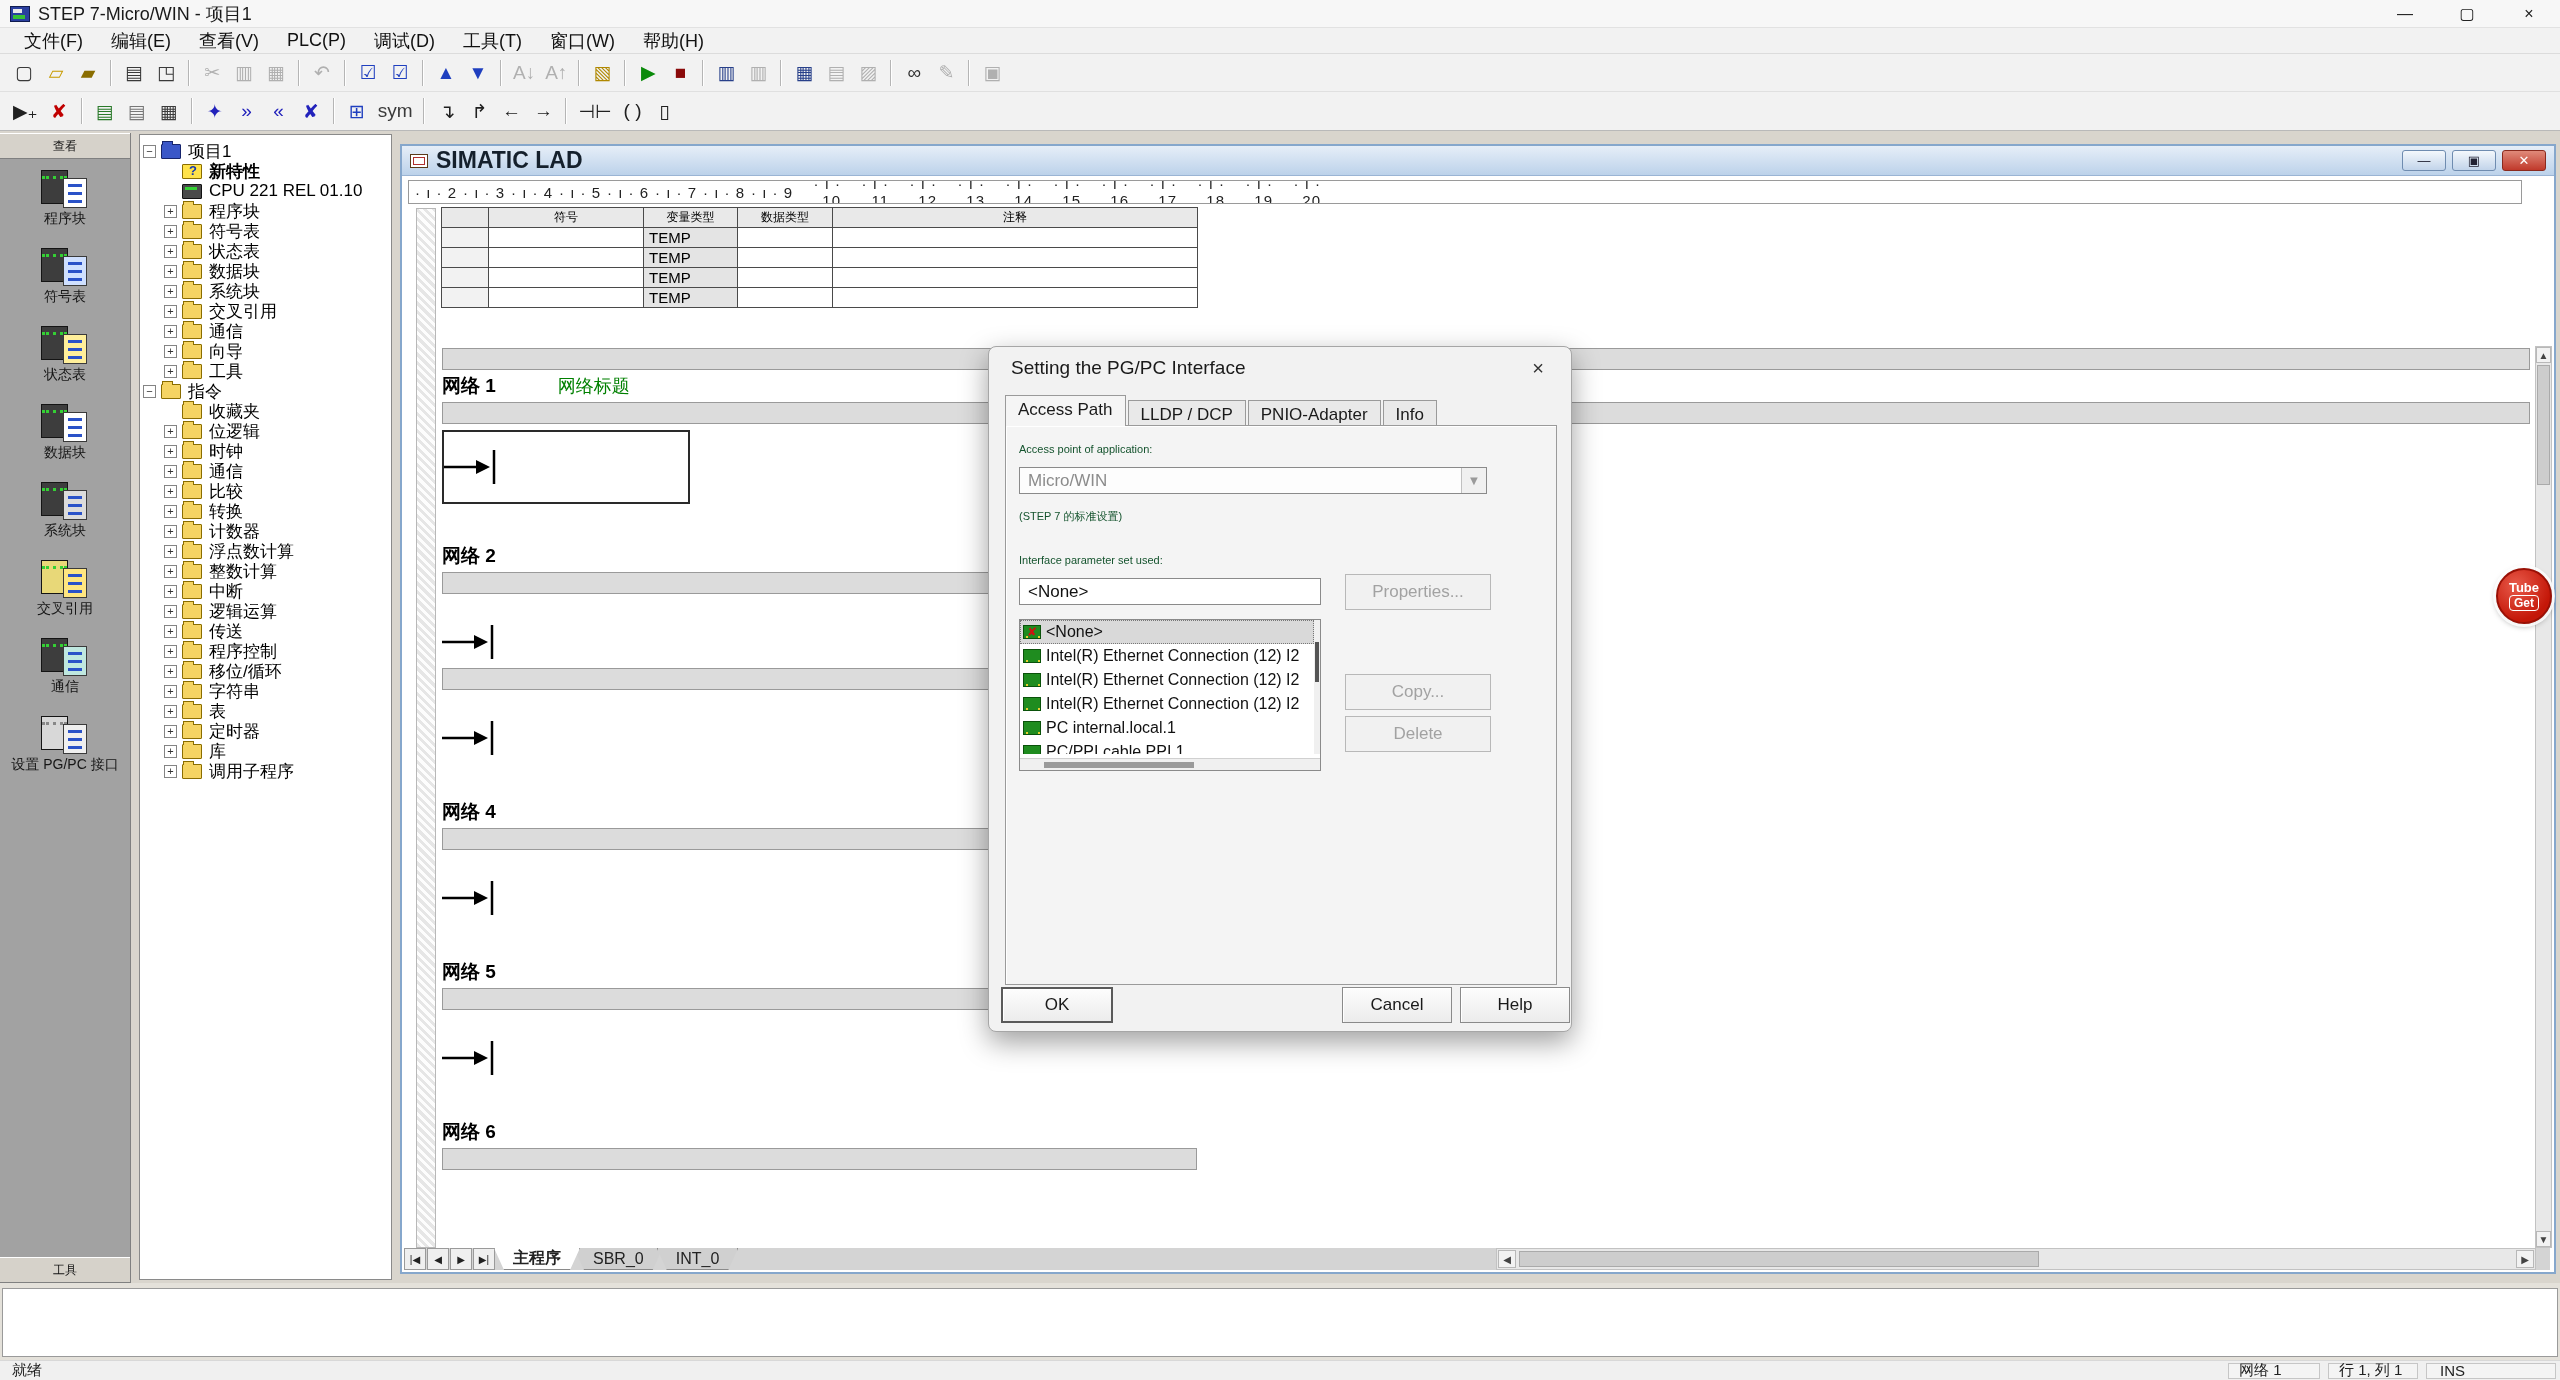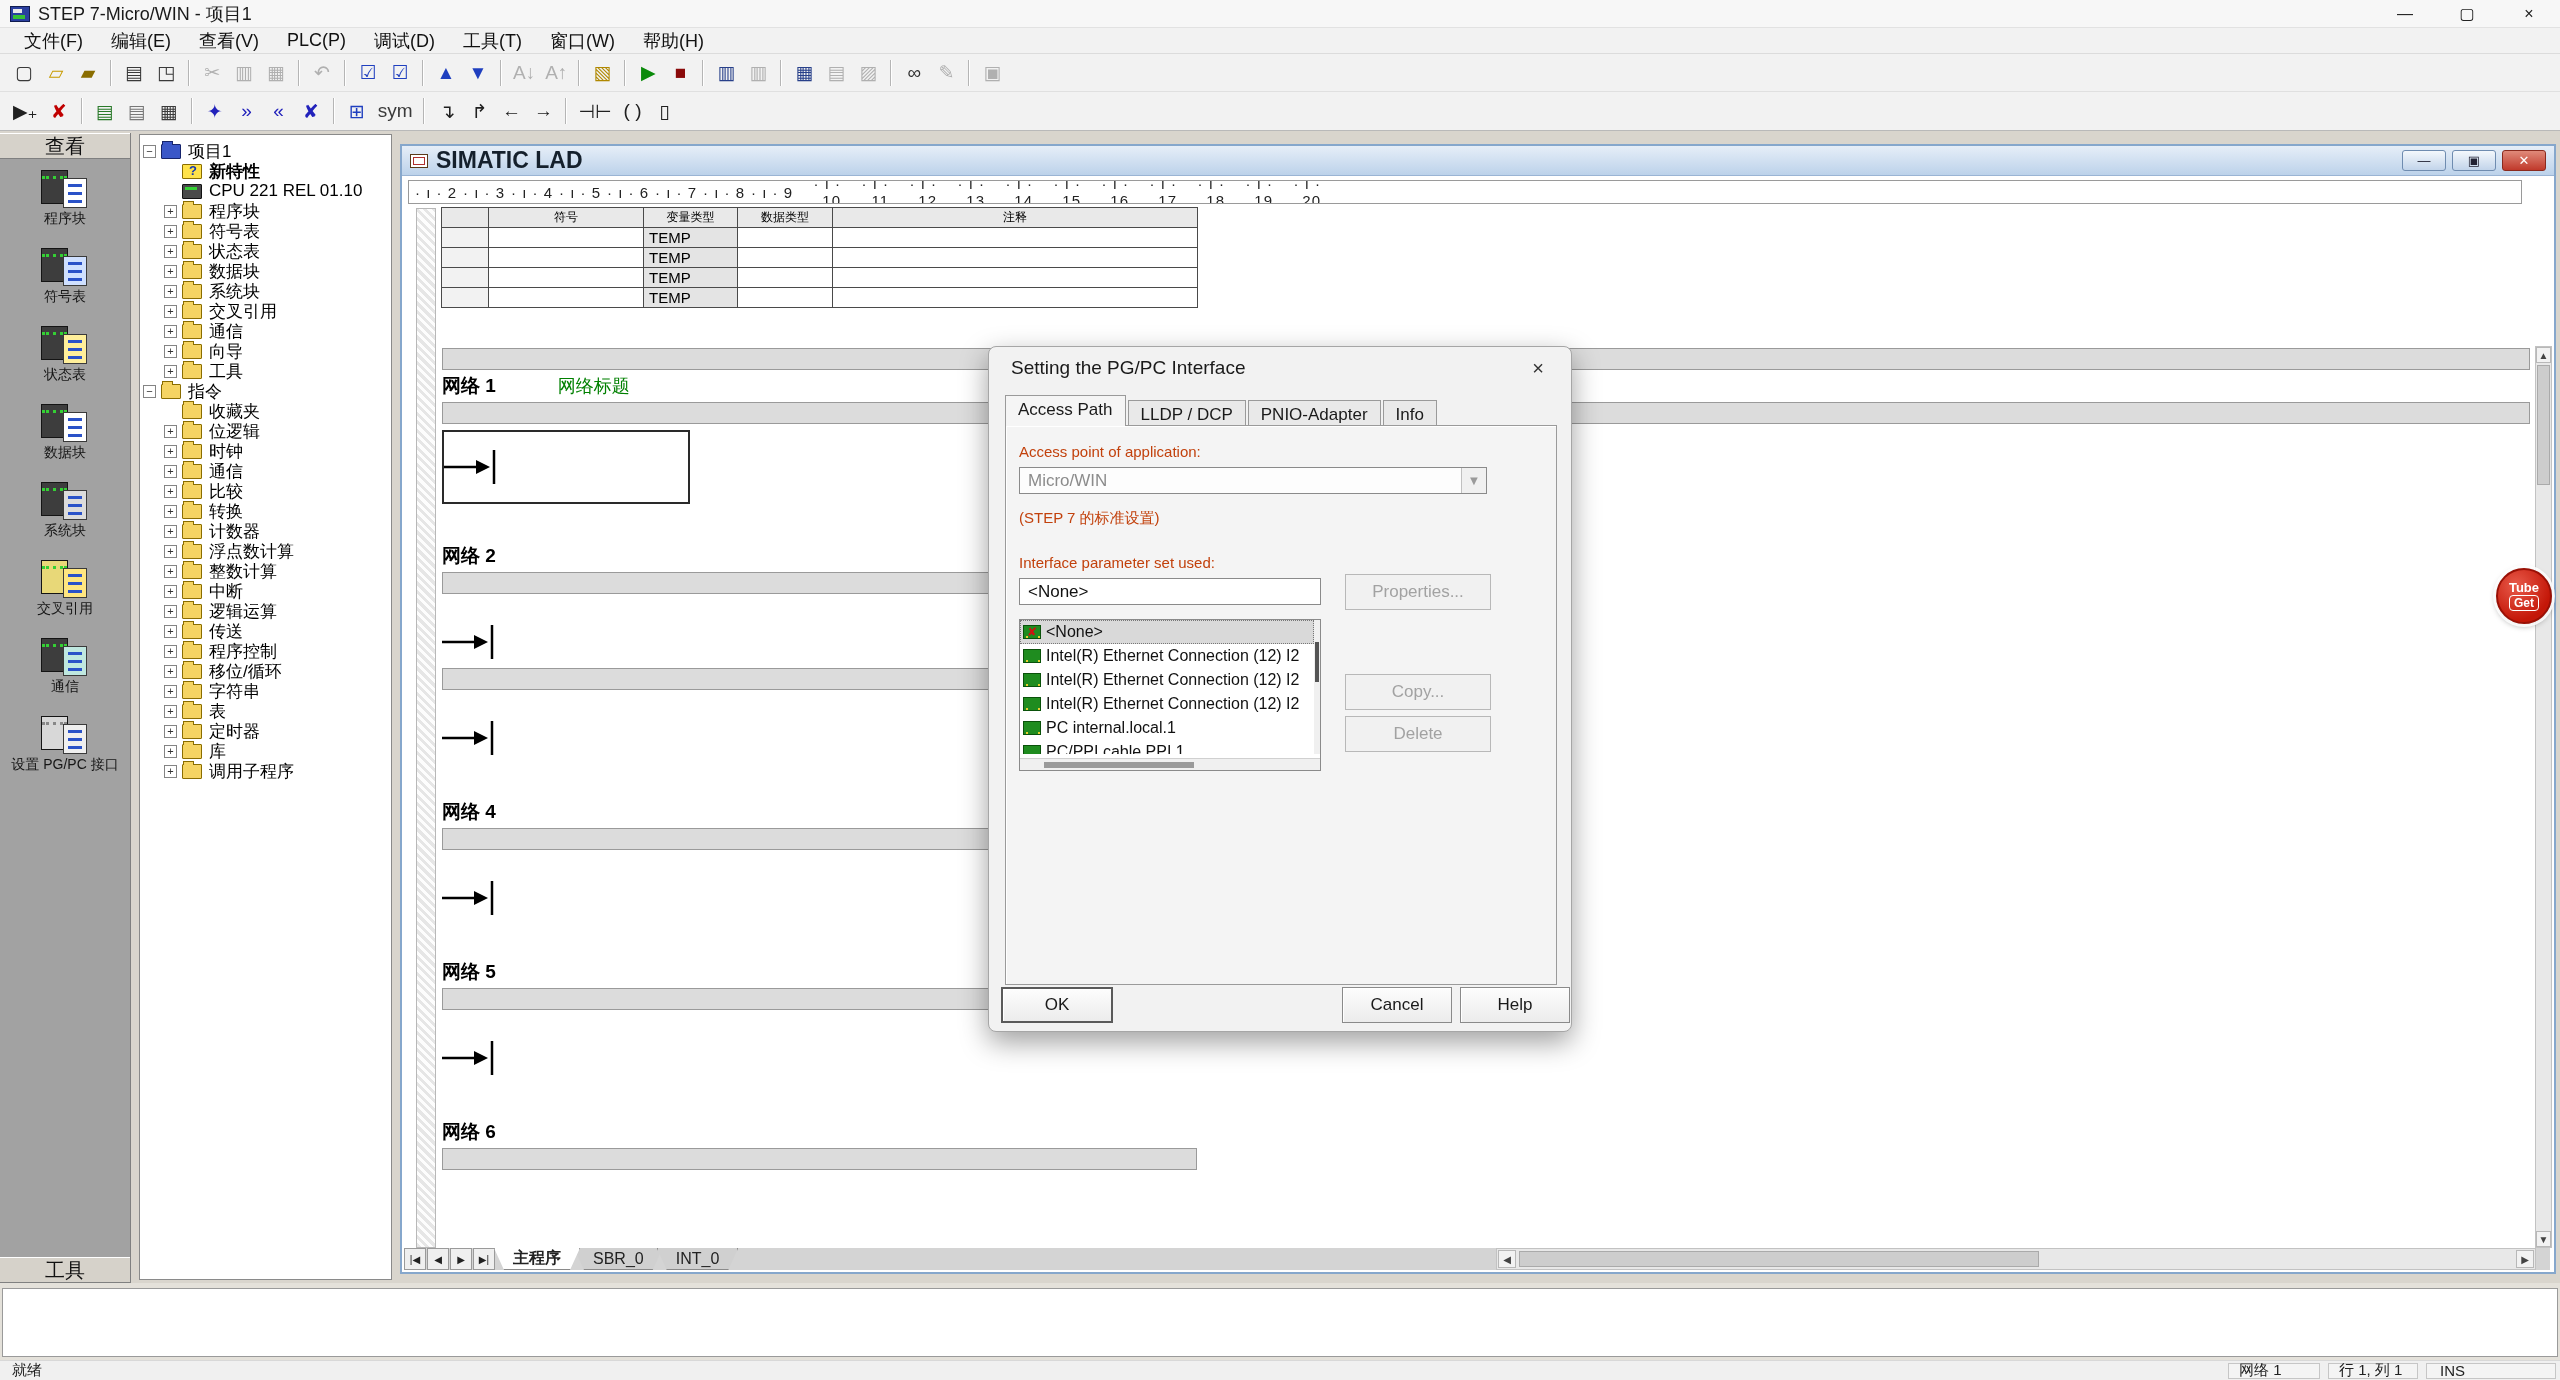--- a/index.html
+++ b/index.html
@@ -18,21 +18,21 @@
   #tb1,#tb2 { position:absolute; left:0; width:2560px; background:#f2f2f2; display:flex; align-items:center; padding-left:8px; }
   #tb1 { top:54px; height:38px; border-bottom:1px solid #e0e0e0; }
   #tb2 { top:92px; height:39px; border-bottom:1px solid #b9b9b9; }
   .tbtn { min-width:30px; height:30px; padding:0 3px; margin:0 1px; display:flex; align-items:center; justify-content:center; font-size:19px; color:#333; border:1px solid transparent; white-space:nowrap; }
   .tbtn.dis { color:#b0b0b0 !important; }
   .tsep { width:2px; height:26px; margin:0 6px; border-left:1px solid #b5b5b5; border-right:1px solid #fff; }
   
   #workspace { position:absolute; left:0; top:131px; width:2560px; height:1152px; background:#d9d5cd; }
   
   #sidebar { position:absolute; left:0; top:2px; width:131px; height:1150px; background:#a2a2a2; border-right:1px solid #808080; }
-  .sbhead { height:26px; background:#d6d2ca; border-top:1px solid #fff; border-bottom:1px solid #808080; display:flex; align-items:center; justify-content:center; font-size:20px; color:#111; }
+  .sbhead { height:26px; background:#d6d2ca; border-top:1px solid #fff; border-bottom:1px solid #808080; display:flex; align-items:center; justify-content:center; font-size:12px; color:#111; }
   #sidebar .foot { position:absolute; bottom:0; left:0; right:0; }
   #sideitems { position:absolute; top:26px; left:0; right:0; }
   .sitem { height:78px; display:flex; flex-direction:column; align-items:center; padding-top:8px; }
   .sico { position:relative; width:50px; height:42px; display:block; }
   .sico .dev { position:absolute; left:1px; top:3px; width:27px; height:34px; background:#3d3d3d; border:1px solid #141414; display:block;
     background-image:repeating-linear-gradient(90deg,#34d034 0 3px,transparent 3px 7px); background-size:18px 3px; background-position:4px 5px; background-repeat:repeat-x; }
   .sico .pg { position:absolute; right:3px; bottom:1px; width:24px; height:30px; background:#fff; border:1px solid #3a3a3a; display:block;
     background-image:repeating-linear-gradient(#2a52c8 0 3px,transparent 3px 8px); background-size:14px 24px; background-position:4px 5px; background-repeat:no-repeat; }
   .symbol-table-icon .pg { background-color:#cfe0ff; } .status-chart-icon .pg { background-color:#ffef9a; }
   .system-block-icon .pg { background-color:#dcdcdc; } .cross-reference-icon .pg { background-color:#ffe680; }
@@ -106,21 +106,21 @@
   #hthumb { position:absolute; left:22px; top:2px; width:520px; height:16px; background:#cdcdcd; border:1px solid #aaa; }
   
   #dialog { position:absolute; left:988px; top:346px; width:584px; height:686px; background:#f2f2f2; border:1px solid #a6a6a6; border-radius:8px; box-shadow:0 10px 28px rgba(0,0,0,.38); z-index:60; }
   #dtitlebar { height:42px; display:flex; align-items:center; padding:0 16px 0 22px; }
   #dtitle { font-size:19px; color:#1a1a1a; }
   #dclose { margin-left:auto; width:34px; height:30px; display:flex; align-items:center; justify-content:center; font-size:20px; color:#333; }
   #dtabs { position:absolute; left:16px; top:48px; display:flex; align-items:flex-end; height:31px; }
   .dtab { padding:4px 12px; font-size:17px; color:#1a1a1a; border:1px solid #9a9a9a; border-bottom:none; background:#e9e9e9; margin-right:2px; height:26px; }
   .dtab.act { background:#f5f5f5; height:31px; position:relative; z-index:2; font-weight:normal; }
   #dpage { position:absolute; left:16px; top:78px; width:552px; height:560px; border:1px solid #9a9a9a; box-shadow:inset 1px 1px 0 #fff; background:#f4f4f4; }
-  .dlabel { position:absolute; font-size:15px; color:#c2410c; }
+  .dlabel { position:absolute; font-size:11px; color:#14532d; }
   #combo { position:absolute; left:30px; top:120px; width:468px; height:27px; border:1px solid #8a8a8a; background:#fdfdfd; display:flex; align-items:center; }
   #combotext { font-size:17px; color:#8c8c8c; padding-left:8px; flex:1; }
   #comboarrow { width:25px; height:25px; border-left:1px solid #c0c0c0; background:#f0f0f0; display:flex; align-items:center; justify-content:center; color:#9a9a9a; font-size:13px; }
   #iffield { position:absolute; left:30px; top:231px; width:302px; height:27px; border:1px solid #8a8a8a; background:#fff; font-size:17px; color:#111; display:flex; align-items:center; padding-left:8px; }
   #listwrap { position:absolute; left:30px; top:272px; width:302px; height:152px; border:1px solid #8a8a8a; background:#fff; overflow:hidden; }
   #iflist { position:absolute; left:0; top:0; right:6px; height:134px; overflow:hidden; }
   .lrow { height:24px; display:flex; align-items:center; padding-left:3px; font-size:16px; color:#111; white-space:nowrap; }
   .lrow.sel { background:#d9d9d9; outline:1px dotted #777; outline-offset:-1px; }
   .aico { width:18px; height:14px; flex:none; margin-right:5px; background:#1f8c1f; border:1px solid #0a520a; position:relative;
     background-image:linear-gradient(90deg,#e8d030 0 2px,transparent 2px 4px); background-size:12px 3px; background-position:2px 10px; background-repeat:repeat-x; text-align:center; }

